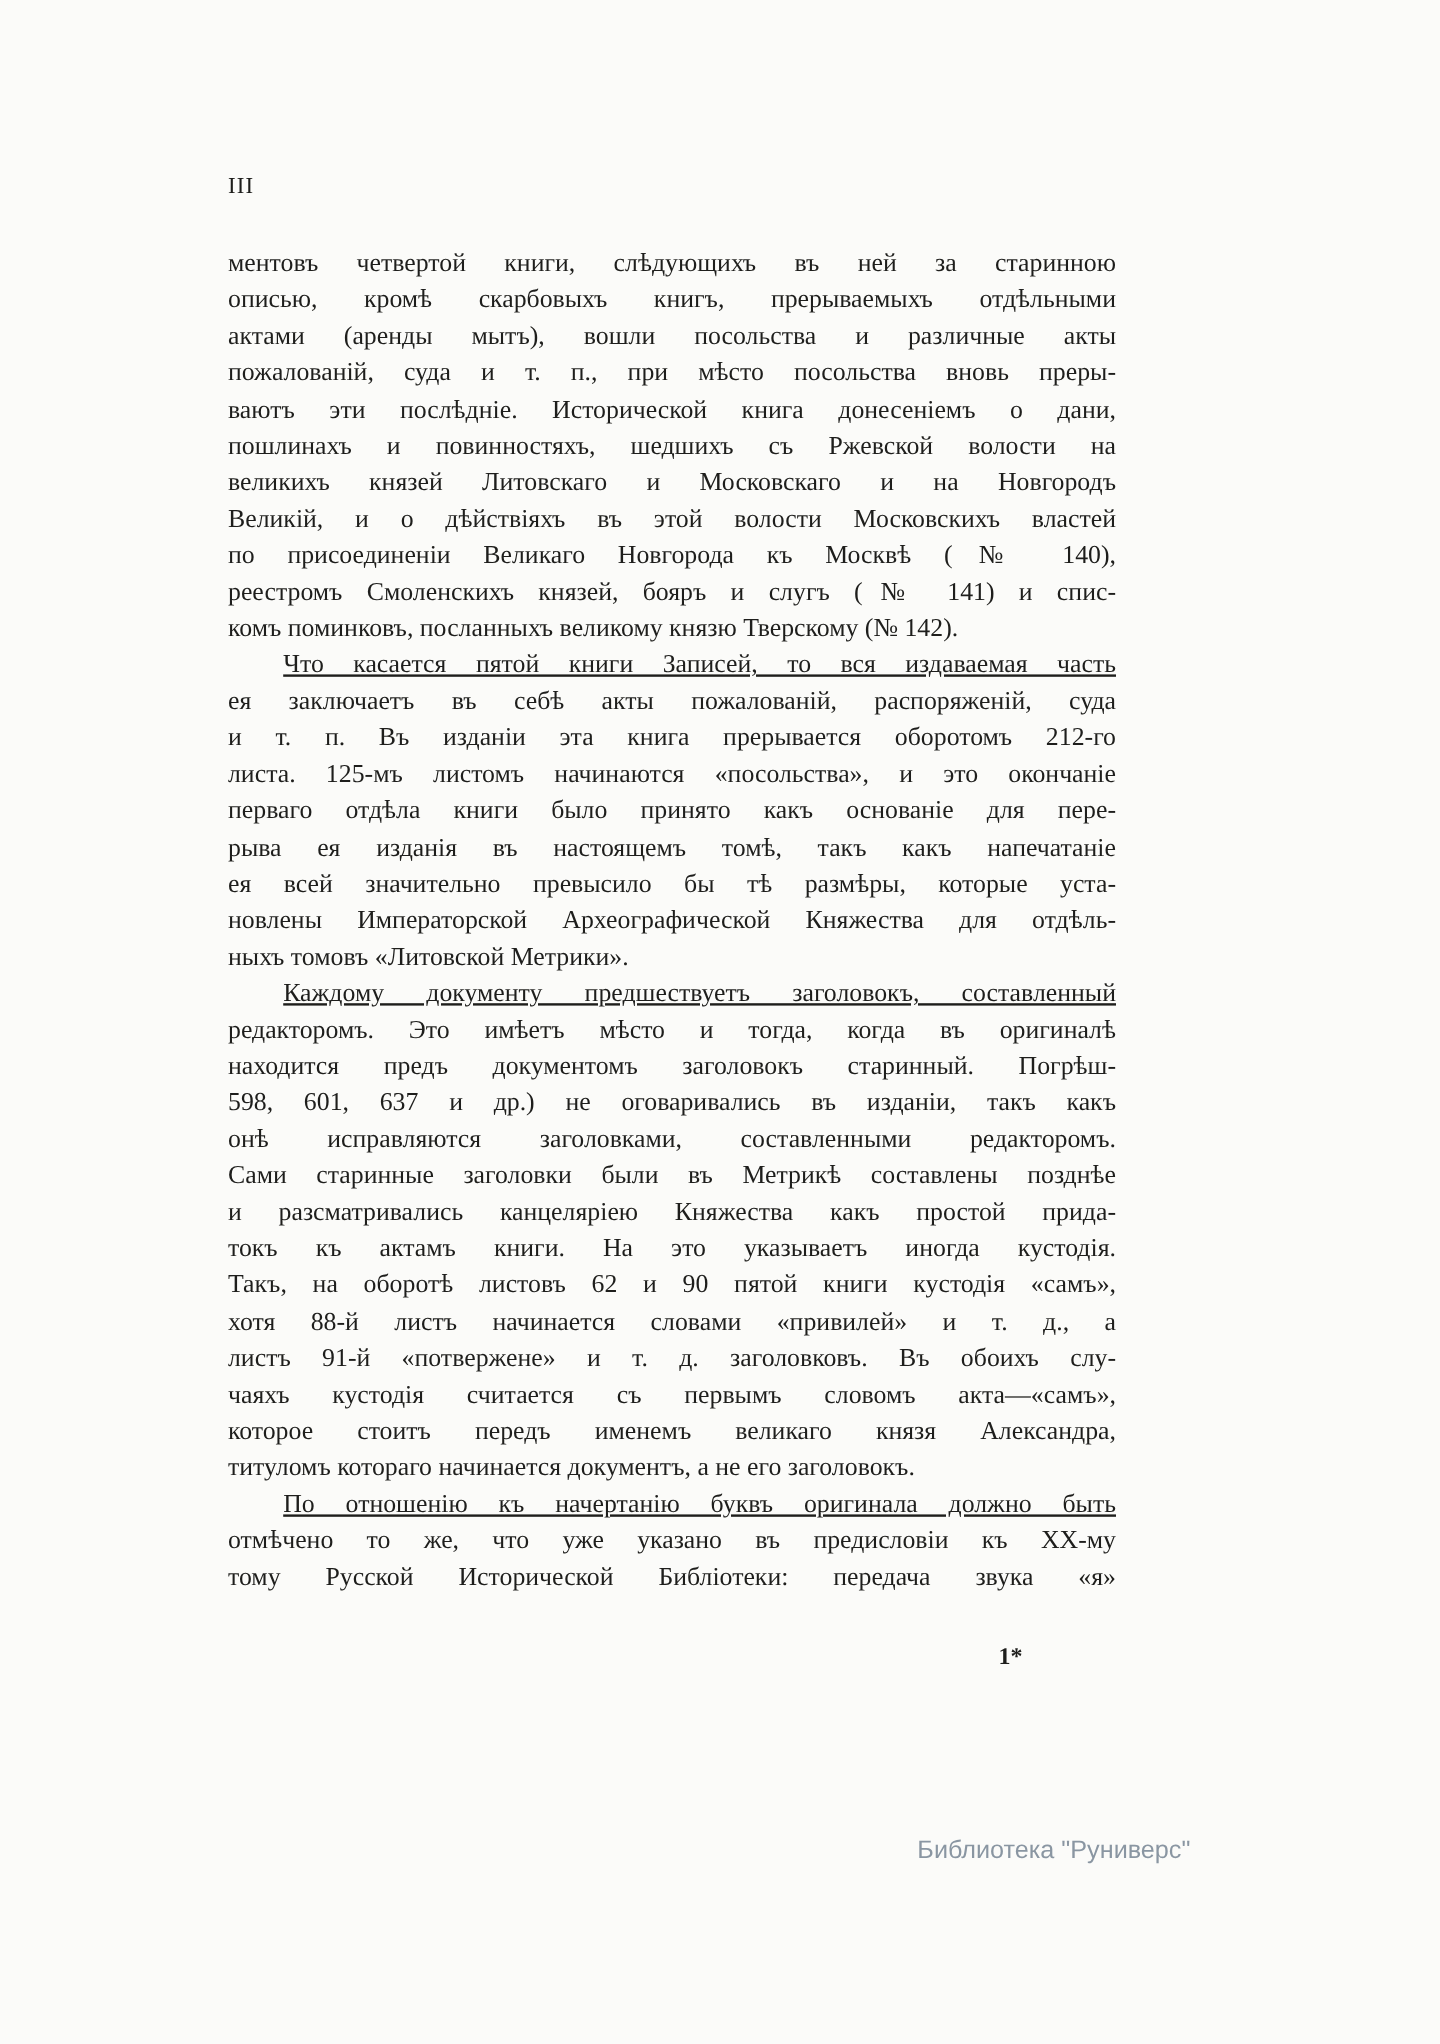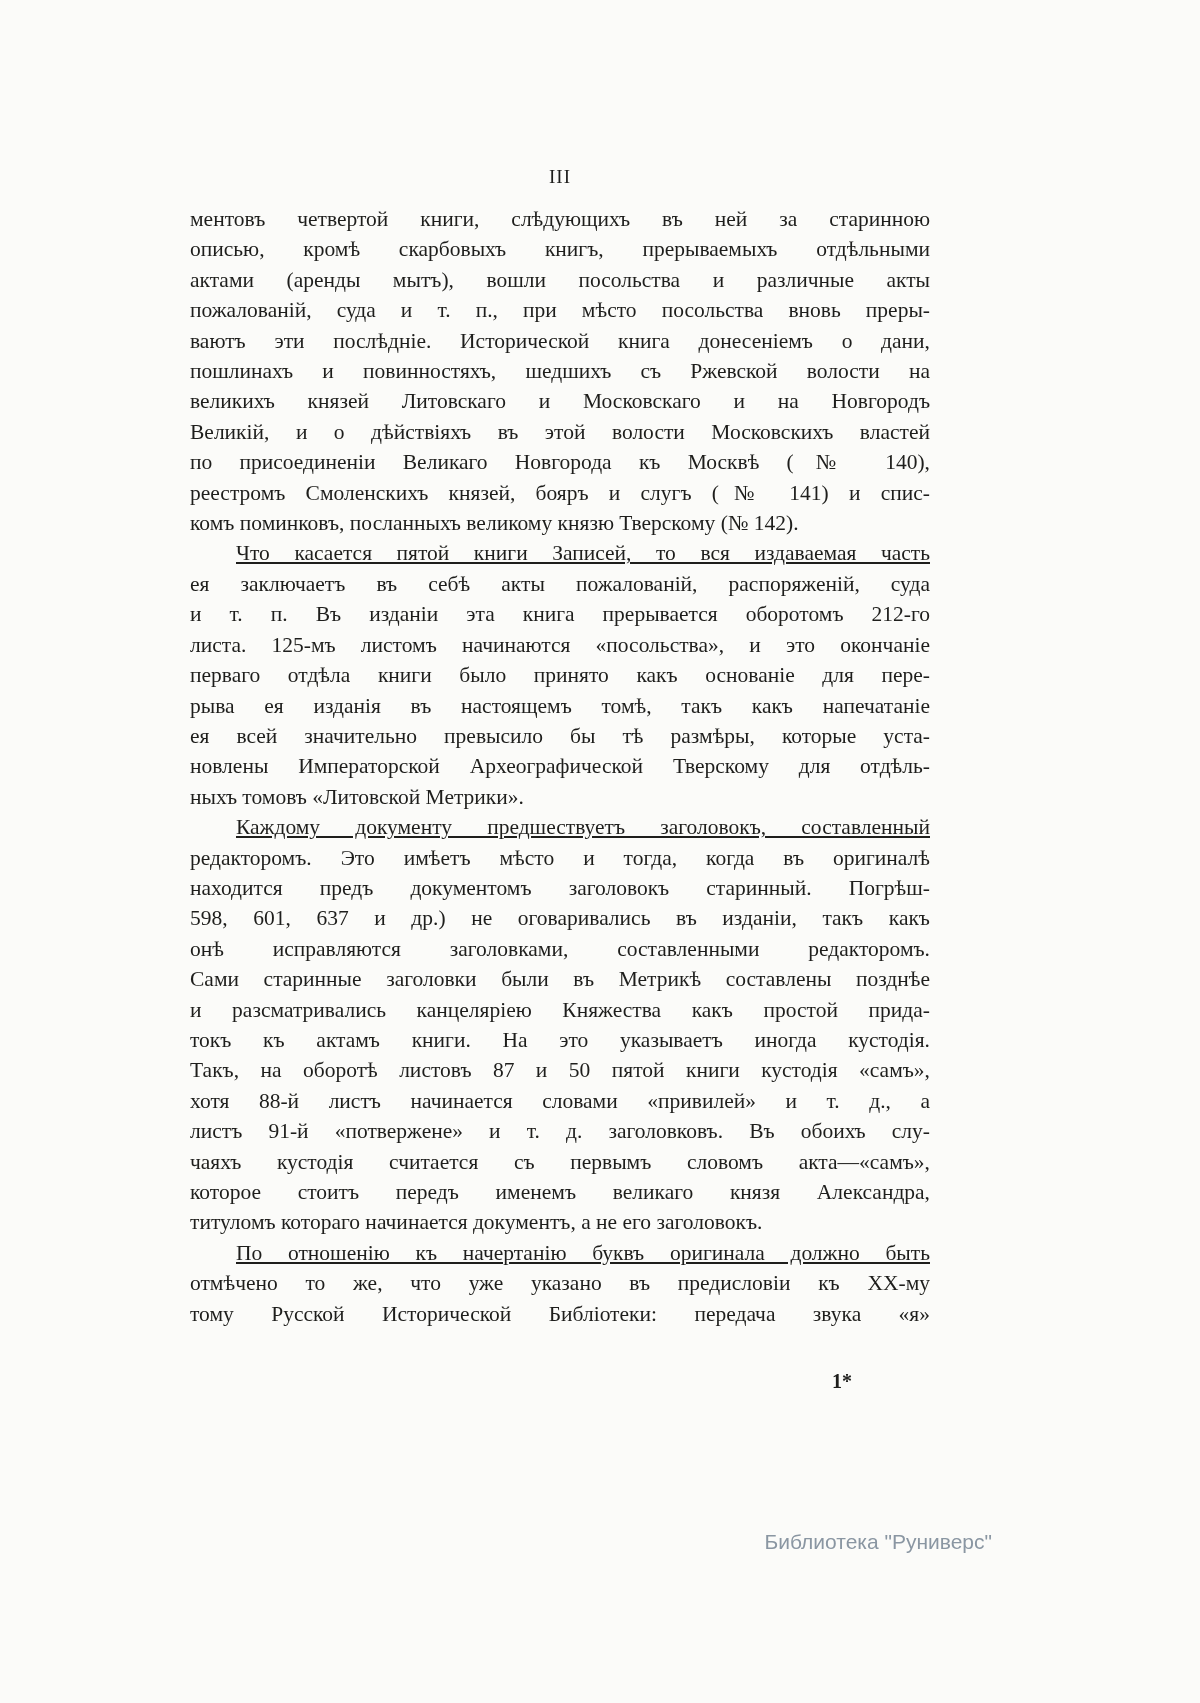--- a/index.html
+++ b/index.html
@@ -11,24 +11,24 @@
     font-family: "Liberation Serif", "DejaVu Serif", serif;
     color: var(--text, #1e1e1c);
     overflow: hidden;
   }
   .page {
     position: absolute;
     inset: 0;
   }
   .page-number {
     position: absolute;
-    top: 166px;
+    top: 145px;
     left: 190px;
     width: 740px;
-    text-align: center;
+    text-align: left;
     font-size: 19px;
     letter-spacing: 1px;
   }
   .text-block {
     position: absolute;
     top: 204px;
     left: 190px;
     width: 740px;
     font-size: 21.5px;
     line-height: 30.4px;
@@ -81,33 +81,33 @@
         <div class="line lastline">комъ поминковъ, посланныхъ великому князю Тверскому (№ 142).</div>
       </div>
       <div class="paragraph">
         <div class="line indent">Что касается пятой книги Записей, то вся издаваемая часть</div>
         <div class="line">ея заключаетъ въ себѣ акты пожалованій, распоряженій, суда</div>
         <div class="line">и т. п. Въ изданіи эта книга прерывается оборотомъ 212-го</div>
         <div class="line">листа. 125-мъ листомъ начинаются «посольства», и это окончаніе</div>
         <div class="line">перваго отдѣла книги было принято какъ основаніе для пере-</div>
         <div class="line">рыва ея изданія въ настоящемъ томѣ, такъ какъ напечатаніе</div>
         <div class="line">ея всей значительно превысило бы тѣ размѣры, которые уста-</div>
-        <div class="line">новлены Императорской Археографической Тверскому для отдѣль-</div>
+        <div class="line">новлены Императорской Археографической Княжества для отдѣль-</div>
         <div class="line lastline">ныхъ томовъ «Литовской Метрики».</div>
       </div>
       <div class="paragraph">
         <div class="line indent">Каждому документу предшествуетъ заголовокъ, составленный</div>
         <div class="line">редакторомъ. Это имѣетъ мѣсто и тогда, когда въ оригиналѣ</div>
         <div class="line">находится предъ документомъ заголовокъ старинный. Погрѣш-</div>
         <div class="line">598, 601, 637 и др.) не оговаривались въ изданіи, такъ какъ</div>
         <div class="line">онѣ исправляются заголовками, составленными редакторомъ.</div>
         <div class="line">Сами старинные заголовки были въ Метрикѣ составлены позднѣе</div>
         <div class="line">и разсматривались канцеляріею Княжества какъ простой прида-</div>
         <div class="line">токъ къ актамъ книги. На это указываетъ иногда кустодія.</div>
-        <div class="line">Такъ, на оборотѣ листовъ 87 и 50 пятой книги кустодія «самъ»,</div>
+        <div class="line">Такъ, на оборотѣ листовъ 62 и 90 пятой книги кустодія «самъ»,</div>
         <div class="line">хотя 88-й листъ начинается словами «привилей» и т. д., а</div>
         <div class="line">листъ 91-й «потвержене» и т. д. заголовковъ. Въ обоихъ слу-</div>
         <div class="line">чаяхъ кустодія считается съ первымъ словомъ акта—«самъ»,</div>
         <div class="line">которое стоитъ передъ именемъ великаго князя Александра,</div>
         <div class="line lastline">титуломъ котораго начинается документъ, а не его заголовокъ.</div>
       </div>
       <div class="paragraph">
         <div class="line indent">По отношенію къ начертанію буквъ оригинала должно быть</div>
         <div class="line">отмѣчено то же, что уже указано въ предисловіи къ XX-му</div>
         <div class="line">тому Русской Исторической Библіотеки: передача звука «я»</div>

